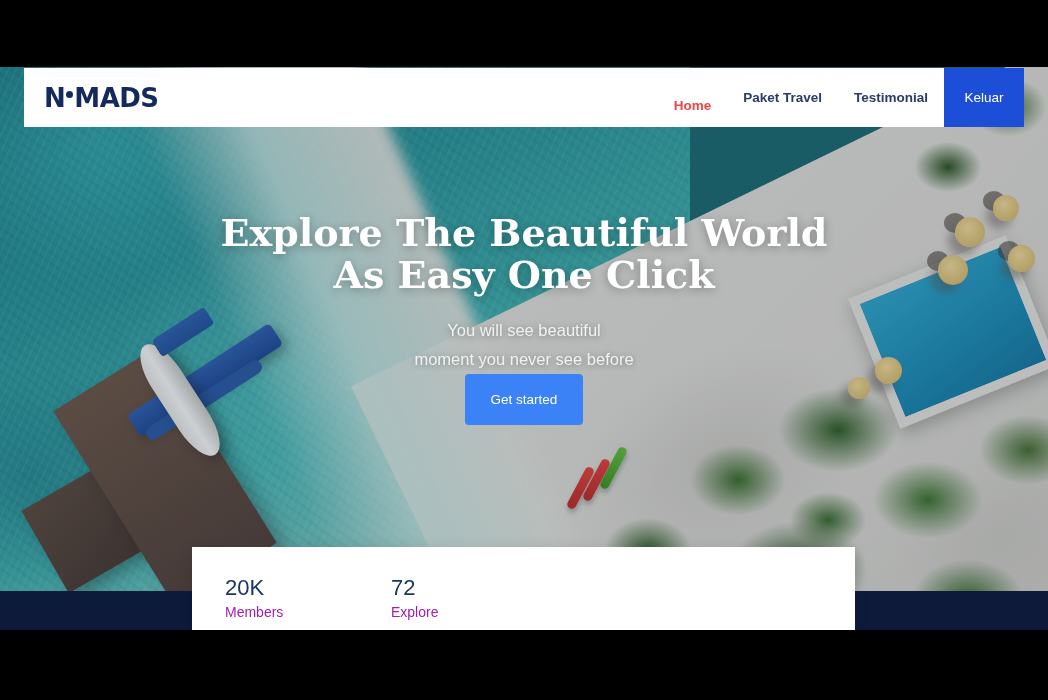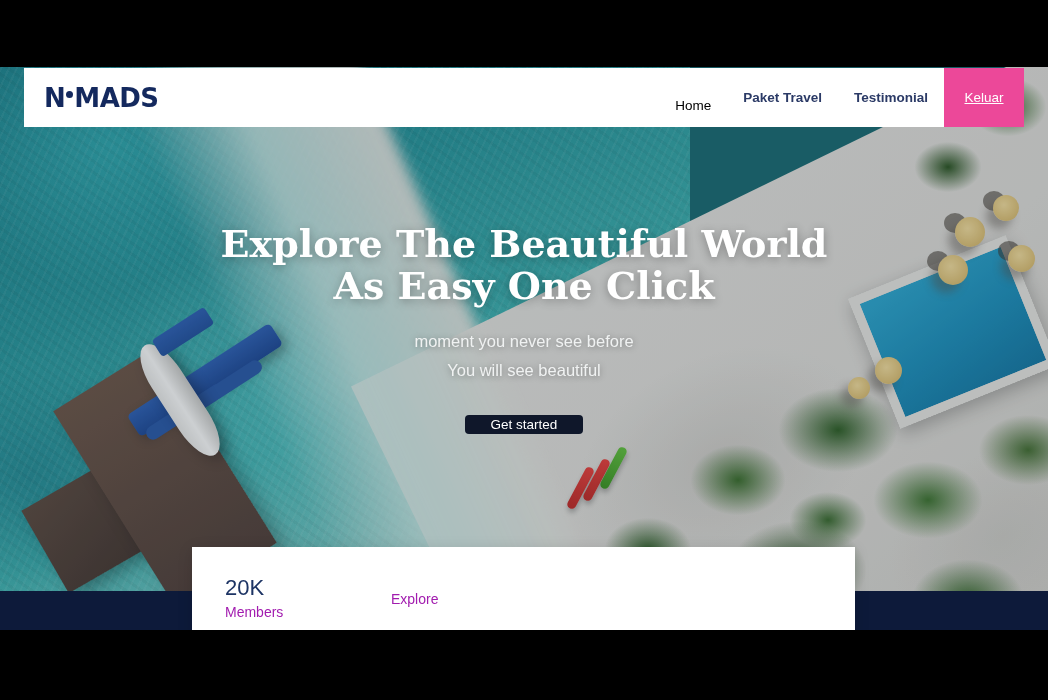--- a/index.html
+++ b/index.html
@@ -153,43 +153,42 @@
   }
   .logo .dot {
     display:inline-block; width:7px; height:7px; border-radius:50%;
     background:#14295e; margin:0 1px 6px 1px;
   }
   .nav-links { margin-left:auto; display:flex; align-items:center; height:100%; }
   .nav-link {
     color:#2b3a66; font-size:13.5px; padding:0 16px; text-decoration:none;
     white-space:nowrap; cursor:pointer;font-weight:bold;
   }
-  .nav-link.active { font-weight:normal; color:#000000;margin-top:15px; }
+  .nav-link.active { font-weight:bold; color:#ef4444;margin-top:15px; }
   .nav-logout {
-    background:#ec4899; color:#fff; font-size:13.5px;
+    background:#1d4ed8; color:#fff; font-size:13.5px;
     height:59px; width:80px; display:flex; align-items:center; justify-content:center;
     cursor:pointer;
-    text-decoration:underline;
   }
 
   
   .hero-content {
-    position:absolute; left:0; right:0; top:156px; text-align:center; z-index:20;
+    position:absolute; left:0; right:0; top:145px; text-align:center; z-index:20;
   }
   .hero-title {
     font-family:"DejaVu Serif", serif; font-weight:bold; color:#ffffff;
     font-size:38px; line-height:42px; text-shadow:0 2px 10px rgba(0,0,0,.3);
   }
   .hero-sub {
     margin-top:20px; color:#f0f2f2; font-size:16.5px; line-height:29px;
     text-shadow:0 1px 6px rgba(0,0,0,.35);
   }
   .cta {
-    display:inline-block; margin-top:30px; background:#0f172a; color:#ffffff;
-    font-size:13.5px; padding:2px 26px; border:none; border-radius:4px; cursor:pointer;
+    display:inline-block; background:#3b82f6; color:#ffffff;
+    font-size:13.5px; padding:18px 26px; border:none; border-radius:4px; cursor:pointer;
   }
 
   
   .footer-band {
     position:absolute; left:0; bottom:0; width:1048px; height:39px;
     background:#0d1a3a; z-index:15;
   }
 
   
   .stats-card {
@@ -251,32 +250,33 @@
         <div class="nav-logout">Keluar</div>
       </div>
     </div>
 
     <div class="hero-content">
       <div class="hero-title">
         <div>Explore The Beautiful World</div>
         <div>As Easy One Click</div>
       </div>
       <div class="hero-sub">
+        <div>You will see beautiful</div>
         <div>moment you never see before</div>
-        <div>You will see beautiful</div>
       </div>
       <button class="cta">Get started</button>
     </div>
 
     <div class="footer-band"></div>
 
     <div class="stats-card">
       <div class="stat">
         <div class="stat-value">20K</div>
         <div class="stat-label">Members</div>
       </div>
       <div class="stat">
+        <div class="stat-value">72</div>
         <div class="stat-label">Explore</div>
       </div>
     </div>
 
   </div>
 </div>
 
 </body></html>

